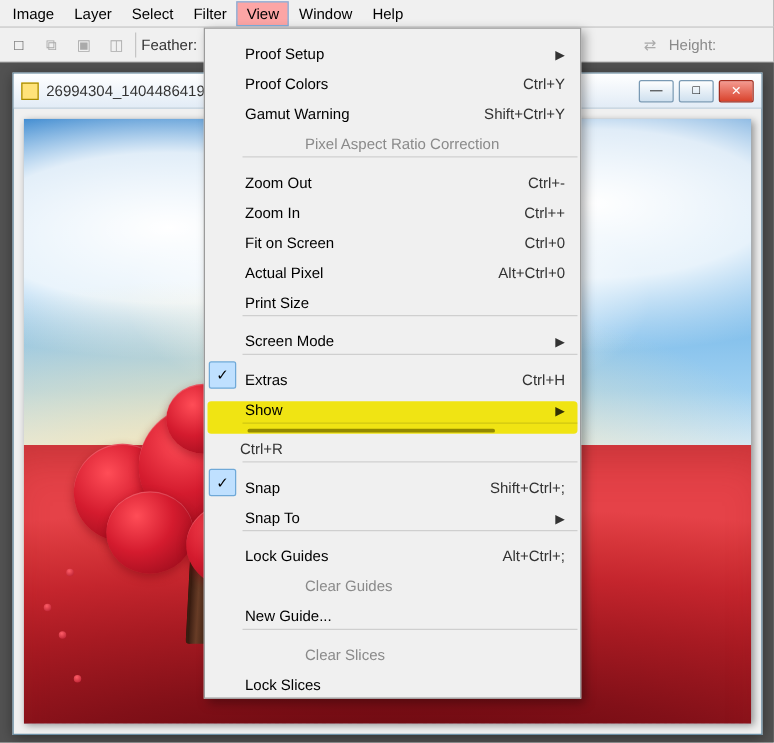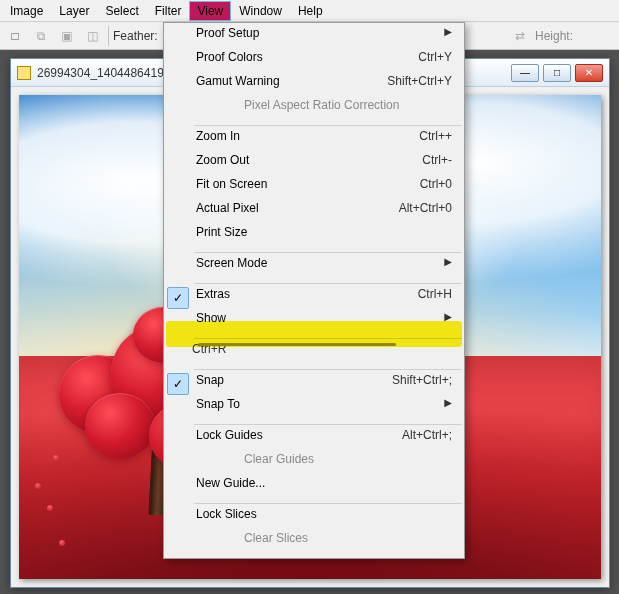--- a/index.html
+++ b/index.html
@@ -1,21 +1,21 @@
 <!DOCTYPE html>
 <html><head>
 <meta charset="utf-8">
 <style>
   * { box-sizing: border-box; margin: 0; padding: 0; font-family: "Segoe UI", Tahoma, sans-serif; }
   body { width: 619px; height: 594px; overflow: hidden; background: #525252; position: relative; font-size: 12px; color: #000; }
 
   
   .menubar { background: #f0f0f0; display: flex; align-items: center; height: 22px; padding-left: 2px; border-bottom: 1px solid #d0d0d0; }
   .menubar .menu { padding: 3px 8px; cursor: default; }
-  .menubar .menu.open { background: #be185d; border: 1px solid #7fb3e0; padding: 2px 7px; }
+  .menubar .menu.open { background: #fca5a5; border: 1px solid #7fb3e0; padding: 2px 7px; }
 
   
   .toolbar { background: #f0f0f0; height: 28px; display: flex; align-items: center; padding-left: 4px; gap: 4px; border-bottom: 1px solid #c5c5c5; }
   .tbtn { width: 22px; height: 22px; border: 1px solid transparent; display: flex; align-items: center; justify-content: center; color: #555; }
   .tbtn.disabled { color: #aaa; }
   .vsep { width: 1px; height: 20px; background: #c5c5c5; }
   .toolbar .label { color: #333; margin-left: 0; margin-right: 2px; }
   .toolbar input { height: 20px; width: 46px; font-size: 11px; padding: 0 4px; border: 1px solid #abadb3; background: #fff; }
 
   
@@ -63,21 +63,21 @@
     background: radial-gradient(circle at 35% 30%, #ff4d57 0%, #d41b2e 45%, #9e0d1d 85%);
     box-shadow: 0 1px 0 rgba(255,255,255,.18) inset, 0 3px 8px rgba(120,5,15,.45);
   }
   .leaf { position: absolute; width: 6px; height: 6px; border-radius: 50%;
     background: radial-gradient(circle at 40% 30%, #ff5d67, #b0182a); }
 
   
   .dropdown { position: absolute; left: 163px; top: 22px; width: 302px;
     background: #f0f0f0; border: 1px solid #9b9b9b;
     box-shadow: 3px 3px 8px rgba(0,0,0,.35); z-index: 50; padding: 3px 0; }
-  .dropdown .row { display: flex; align-items: flex-start; height: 24px; padding: 0 12px 0 0; position: relative; cursor: default; }
+  .dropdown .row { display: flex; align-items: flex-end; height: 24px; padding: 0 12px 0 0; position: relative; cursor: default; }
   .dropdown .row.disabled { color: #8a8a8a; padding-left: 48px; }
   .dropdown .gutter { width: 28px; display: flex; align-items: center; justify-content: center; }
   .dropdown .check { width: 22px; height: 22px; display: flex; align-items: center; justify-content: center;
     background: #bfe0ff; border: 1px solid #6fa9d8; border-radius: 2px; }
   .dropdown .lbl { flex: 1; padding-left: 4px; }
   .dropdown .accel { color: #333; font-size: 12px; }
   .dropdown .chev { font-size: 10px; color: #333; margin-left: 6px; }
   .dropdown hr { border: none; border-top: 1px solid #cfcfcf; margin: 3px 2px 3px 30px; }
 
   .hilite { position: absolute; pointer-events: none; z-index: 60;
@@ -171,30 +171,30 @@
       <div class="lbl">Gamut Warning</div>
       <div class="accel">Shift+Ctrl+Y</div>
     </div>
     <div class="row disabled">
       <div class="gutter"></div>
       <div class="lbl">Pixel Aspect Ratio Correction</div>
     </div>
     <hr>
     <div class="row">
       <div class="gutter"></div>
+      <div class="lbl">Zoom Out</div>
+      <div class="accel">Ctrl+-</div>
+    </div>
+    <div class="row">
+      <div class="gutter"></div>
       <div class="lbl">Zoom In</div>
       <div class="accel">Ctrl++</div>
     </div>
     <div class="row">
       <div class="gutter"></div>
-      <div class="lbl">Zoom Out</div>
-      <div class="accel">Ctrl+-</div>
-    </div>
-    <div class="row">
-      <div class="gutter"></div>
       <div class="lbl">Fit on Screen</div>
       <div class="accel">Ctrl+0</div>
     </div>
     <div class="row">
       <div class="gutter"></div>
       <div class="lbl">Actual Pixel</div>
       <div class="accel">Alt+Ctrl+0</div>
     </div>
     <div class="row">
       <div class="gutter"></div>
@@ -245,24 +245,24 @@
     </div>
     <div class="row disabled">
       <div class="gutter"></div>
       <div class="lbl">Clear Guides</div>
     </div>
     <div class="row">
       <div class="gutter"></div>
       <div class="lbl">New Guide...</div>
     </div>
     <hr>
+    <div class="row disabled">
+      <div class="gutter"></div>
+      <div class="lbl">Clear Slices</div>
+    </div>
     <div class="row">
       <div class="gutter"></div>
       <div class="lbl">Lock Slices</div>
-    </div>
-    <div class="row disabled">
-      <div class="gutter"></div>
-      <div class="lbl">Clear Slices</div>
     </div>
   </div>
 
 <div class="hilite h1"></div>
 <div class="underline"></div>
 
 </body></html>

